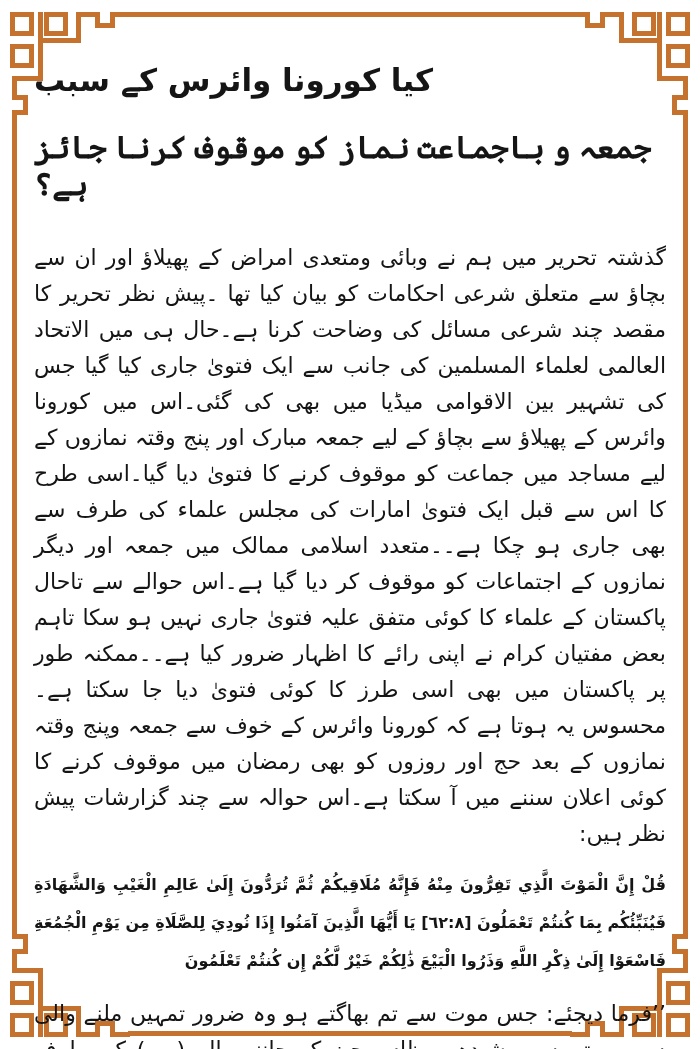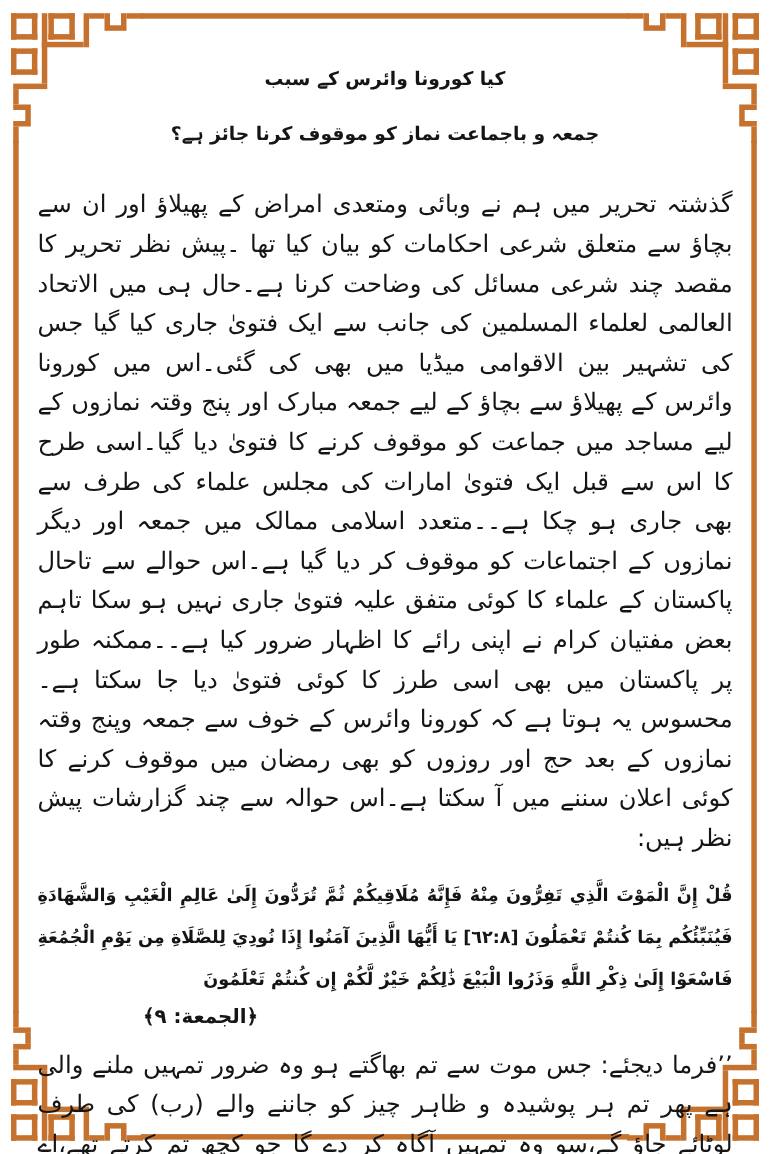--- a/index.html
+++ b/index.html
@@ -29,27 +29,27 @@
   .bline.left   { left: 12px;   top: 128px;  bottom: 128px; width: 5px; }
   .bline.right  { right: 12px;  top: 128px;  bottom: 128px; width: 5px; }
 
   
   .content {
     position: absolute;
     top: 50px; left: 34px; right: 34px;
     direction: rtl;
   }
   .title {
-    text-align: center;
+    text-align: left;
     font-weight: bold;
-    font-size: 17px;
+    font-size: 31px;
     line-height: 1.2;
   }
   .title.line1 { margin-top: 12px; }
-  .title.line2 { margin-top: 30px; }
+  .title.line2 { margin-top: 30px; font-family: Liberation Serif, serif; }
   .para {
     text-align: justify;
     text-justify: inter-word;
     font-size: 22px;
     line-height: 36px;
   }
   .intro  { margin-top: 36px; }
   .point1 { margin-top: 34px; }
   .arabic {
     margin-top: 14px;
@@ -207,16 +207,15 @@
 
 <div class="content">
   <div class="title line1">کیا کورونا وائرس کے سبب</div>
   <div class="title line2">جمعہ و باجماعت نماز کو موقوف کرنا جائز ہے؟</div>
 
   <p class="para intro">گذشتہ تحریر میں ہم نے وبائی ومتعدی امراض کے پھیلاؤ اور ان سے بچاؤ سے متعلق شرعی احکامات کو بیان کیا تھا ۔پیش نظر تحریر کا مقصد چند شرعی مسائل کی وضاحت کرنا ہے۔حال ہی میں الاتحاد العالمی لعلماء المسلمین کی جانب سے ایک فتویٰ جاری کیا گیا جس کی تشہیر بین الاقوامی میڈیا میں بھی کی گئی۔اس میں کورونا وائرس کے پھیلاؤ سے بچاؤ کے لیے جمعہ مبارک اور پنج وقتہ نمازوں کے لیے مساجد میں جماعت کو موقوف کرنے کا فتویٰ دیا گیا۔اسی طرح کا اس سے قبل ایک فتویٰ امارات کی مجلس علماء کی طرف سے بھی جاری ہو چکا ہے۔۔متعدد اسلامی ممالک میں جمعہ اور دیگر نمازوں کے اجتماعات کو موقوف کر دیا گیا ہے۔اس حوالے سے تاحال پاکستان کے علماء کا کوئی متفق علیہ فتویٰ جاری نہیں ہو سکا تاہم بعض مفتیان کرام نے اپنی رائے کا اظہار ضرور کیا ہے۔۔ممکنہ طور پر پاکستان میں بھی اسی طرز کا کوئی فتویٰ دیا جا سکتا ہے۔محسوس یہ ہوتا ہے کہ کورونا وائرس کے خوف سے جمعہ وپنج وقتہ نمازوں کے بعد حج اور روزوں کو بھی رمضان میں موقوف کرنے کا کوئی اعلان سننے میں آ سکتا ہے۔اس حوالہ سے چند گزارشات پیش نظر ہیں:</p>
 
 
   <p class="arabic" dir="rtl" lang="ar">قُلْ إِنَّ الْمَوْتَ الَّذِي تَفِرُّونَ مِنْهُ فَإِنَّهُ مُلَاقِيكُمْ ثُمَّ تُرَدُّونَ إِلَىٰ عَالِمِ الْغَيْبِ وَالشَّهَادَةِ فَيُنَبِّئُكُم بِمَا كُنتُمْ تَعْمَلُونَ [٦٢:٨] يَا أَيُّهَا الَّذِينَ آمَنُوا إِذَا نُودِيَ لِلصَّلَاةِ مِن يَوْمِ الْجُمُعَةِ فَاسْعَوْا إِلَىٰ ذِكْرِ اللَّهِ وَذَرُوا الْبَيْعَ ذَٰلِكُمْ خَيْرٌ لَّكُمْ إِن كُنتُمْ تَعْلَمُونَ</p>
 
-  <p class="reference" lang="ar">﴿الجمعة: ٩﴾</p>
 
   <p class="para translation">’’فرما دیجئے: جس موت سے تم بھاگتے ہو وہ ضرور تمہیں ملنے والی ہے پھر تم ہر پوشیدہ و ظاہر چیز کو جاننے والے (رب) کی طرف لوٹائے جاؤ گے،سو وہ تمہیں آگاہ کر دے گا جو کچھ تم کرتے تھے،اے ایمان والو!جب جمعہ کے دن (جمعہ کی) نماز کے لئے اذان دی جائے تو فوراً اللہ کے ذکر (یعنی خطبہ ونماز) کی طرف تیزی سے چل پڑو اور خرید وفروخت (یعنی کاروبار) چھوڑ دو۔ یہ تمہارے حق میں بہتر ہے اگر تم علم رکھتے ہو۔‘‘</p>
 </div>
 
 </body></html>

